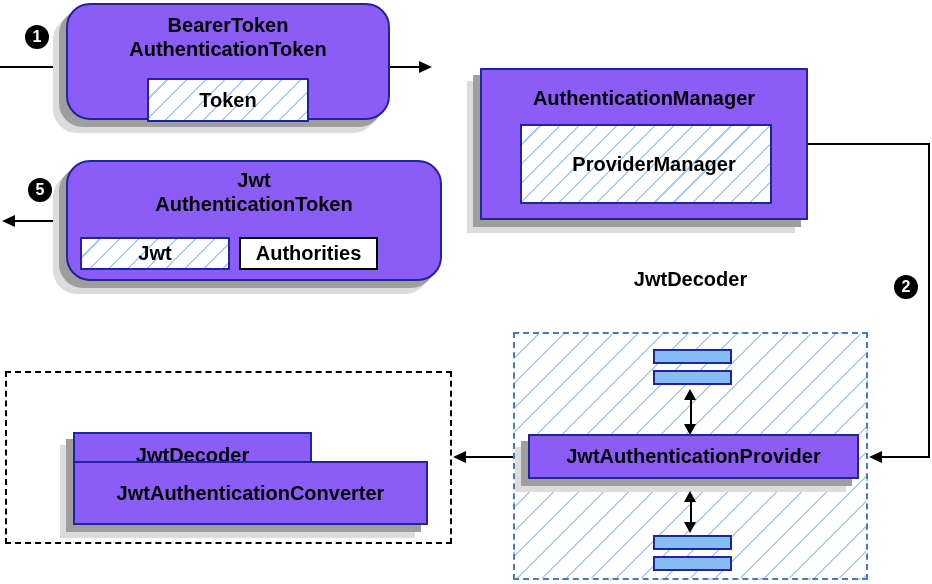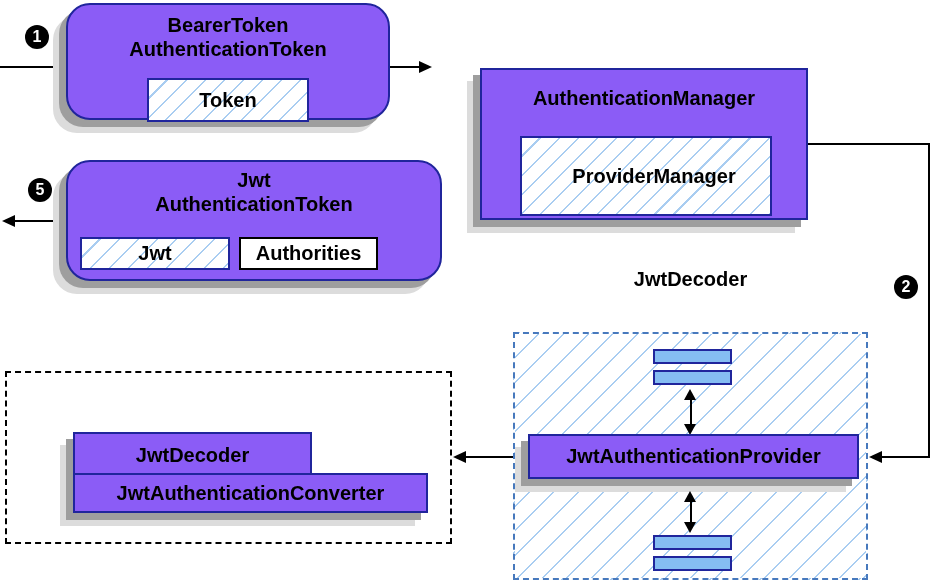--- a/index.html
+++ b/index.html
@@ -80,21 +80,21 @@
   <div class="node rounded" style="left:66px;top:3px;width:324px;height:117px;">
     <div class="node-title" style="top:8px;">
       <div>BearerToken</div>
       <div>AuthenticationToken</div>
     </div>
     <div class="chip hatched" style="left:79px;top:73px;width:162px;height:44px;">Token</div>
   </div>
 
   <div class="node" style="left:432px;top:68px;width:328px;height:152px;margin-left:48px;">
     <div class="node-title" style="top:16px;">AuthenticationManager</div>
-    <div class="chip hatched" style="left:38px;top:66px;width:252px;height:80px;padding-left:16px;">ProviderManager</div>
+    <div class="chip hatched" style="left:38px;top:54px;width:252px;height:80px;padding-left:16px;">ProviderManager</div>
   </div>
 
   <div class="node rounded" style="left:66px;top:160px;width:376px;height:121px;">
     <div class="node-title" style="top:6px;">
       <div>Jwt</div>
       <div>AuthenticationToken</div>
     </div>
     <div class="chip hatched" style="left:12px;top:75px;width:150px;height:33px;">Jwt</div>
     <div class="chip black-border" style="left:171px;top:75px;width:139px;height:33px;">Authorities</div>
   </div>
@@ -122,17 +122,17 @@
 
   <div class="bar" style="left:653px;top:535px;"></div>
   <div class="bar" style="left:653px;top:556px;"></div>
 
   <div class="dashed-black" style="left:5px;top:371px;width:447px;height:173px;"></div>
 
   <div class="node" style="left:73px;top:394px;width:239px;height:46px;margin-top:38px;">
     <div class="center-label">JwtDecoder</div>
   </div>
 
-  <div class="node" style="left:73px;top:461px;width:355px;height:40px;margin-top:12px;">
+  <div class="node" style="left:73px;top:461px;width:355px;height:64px;">
     <div class="center-label">JwtAuthenticationConverter</div>
   </div>
 
 </div>
 
 </body></html>

